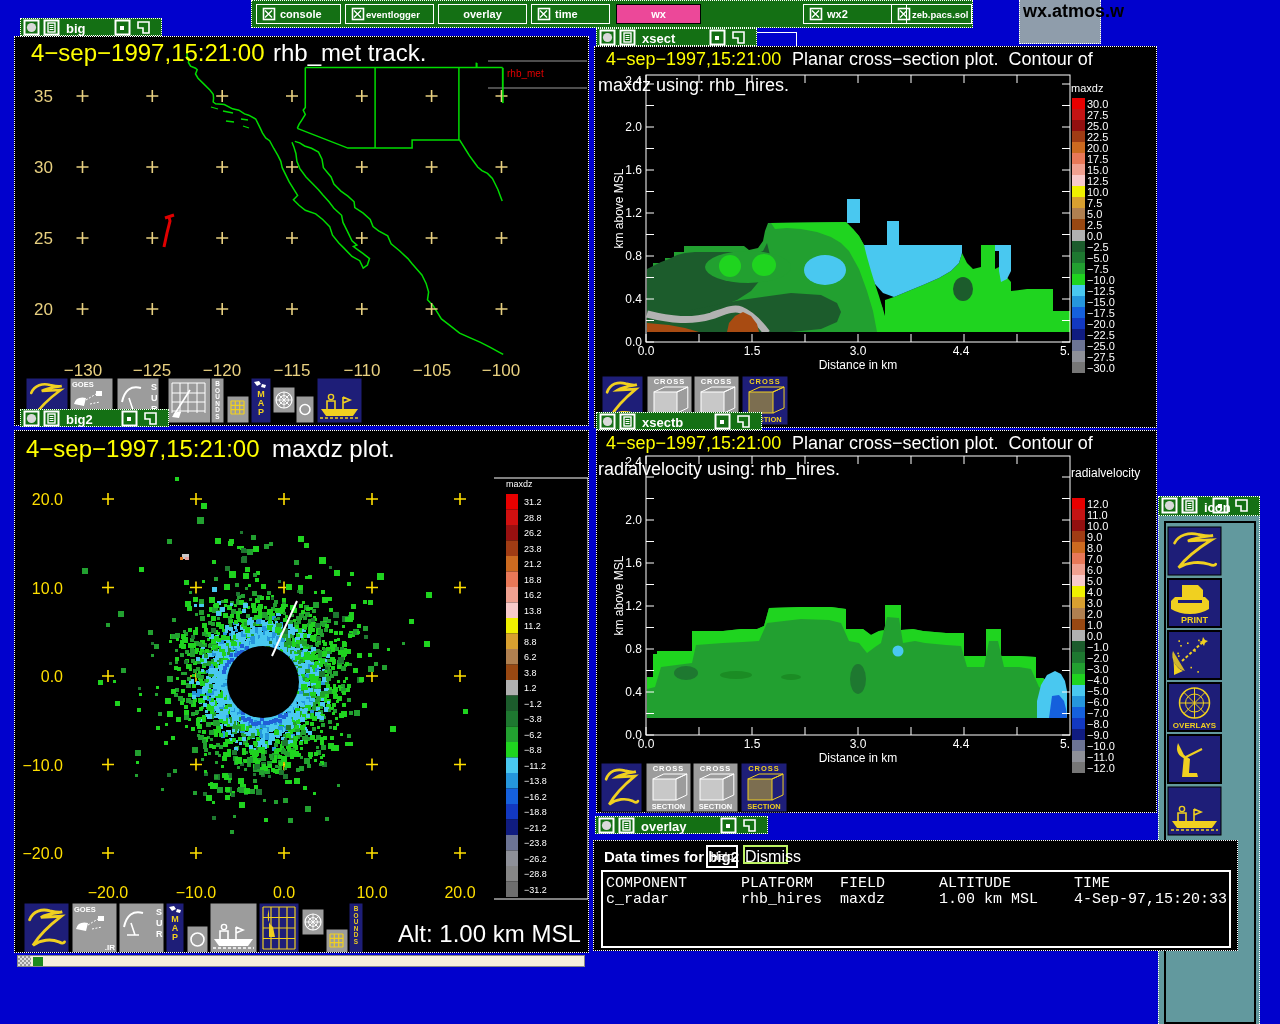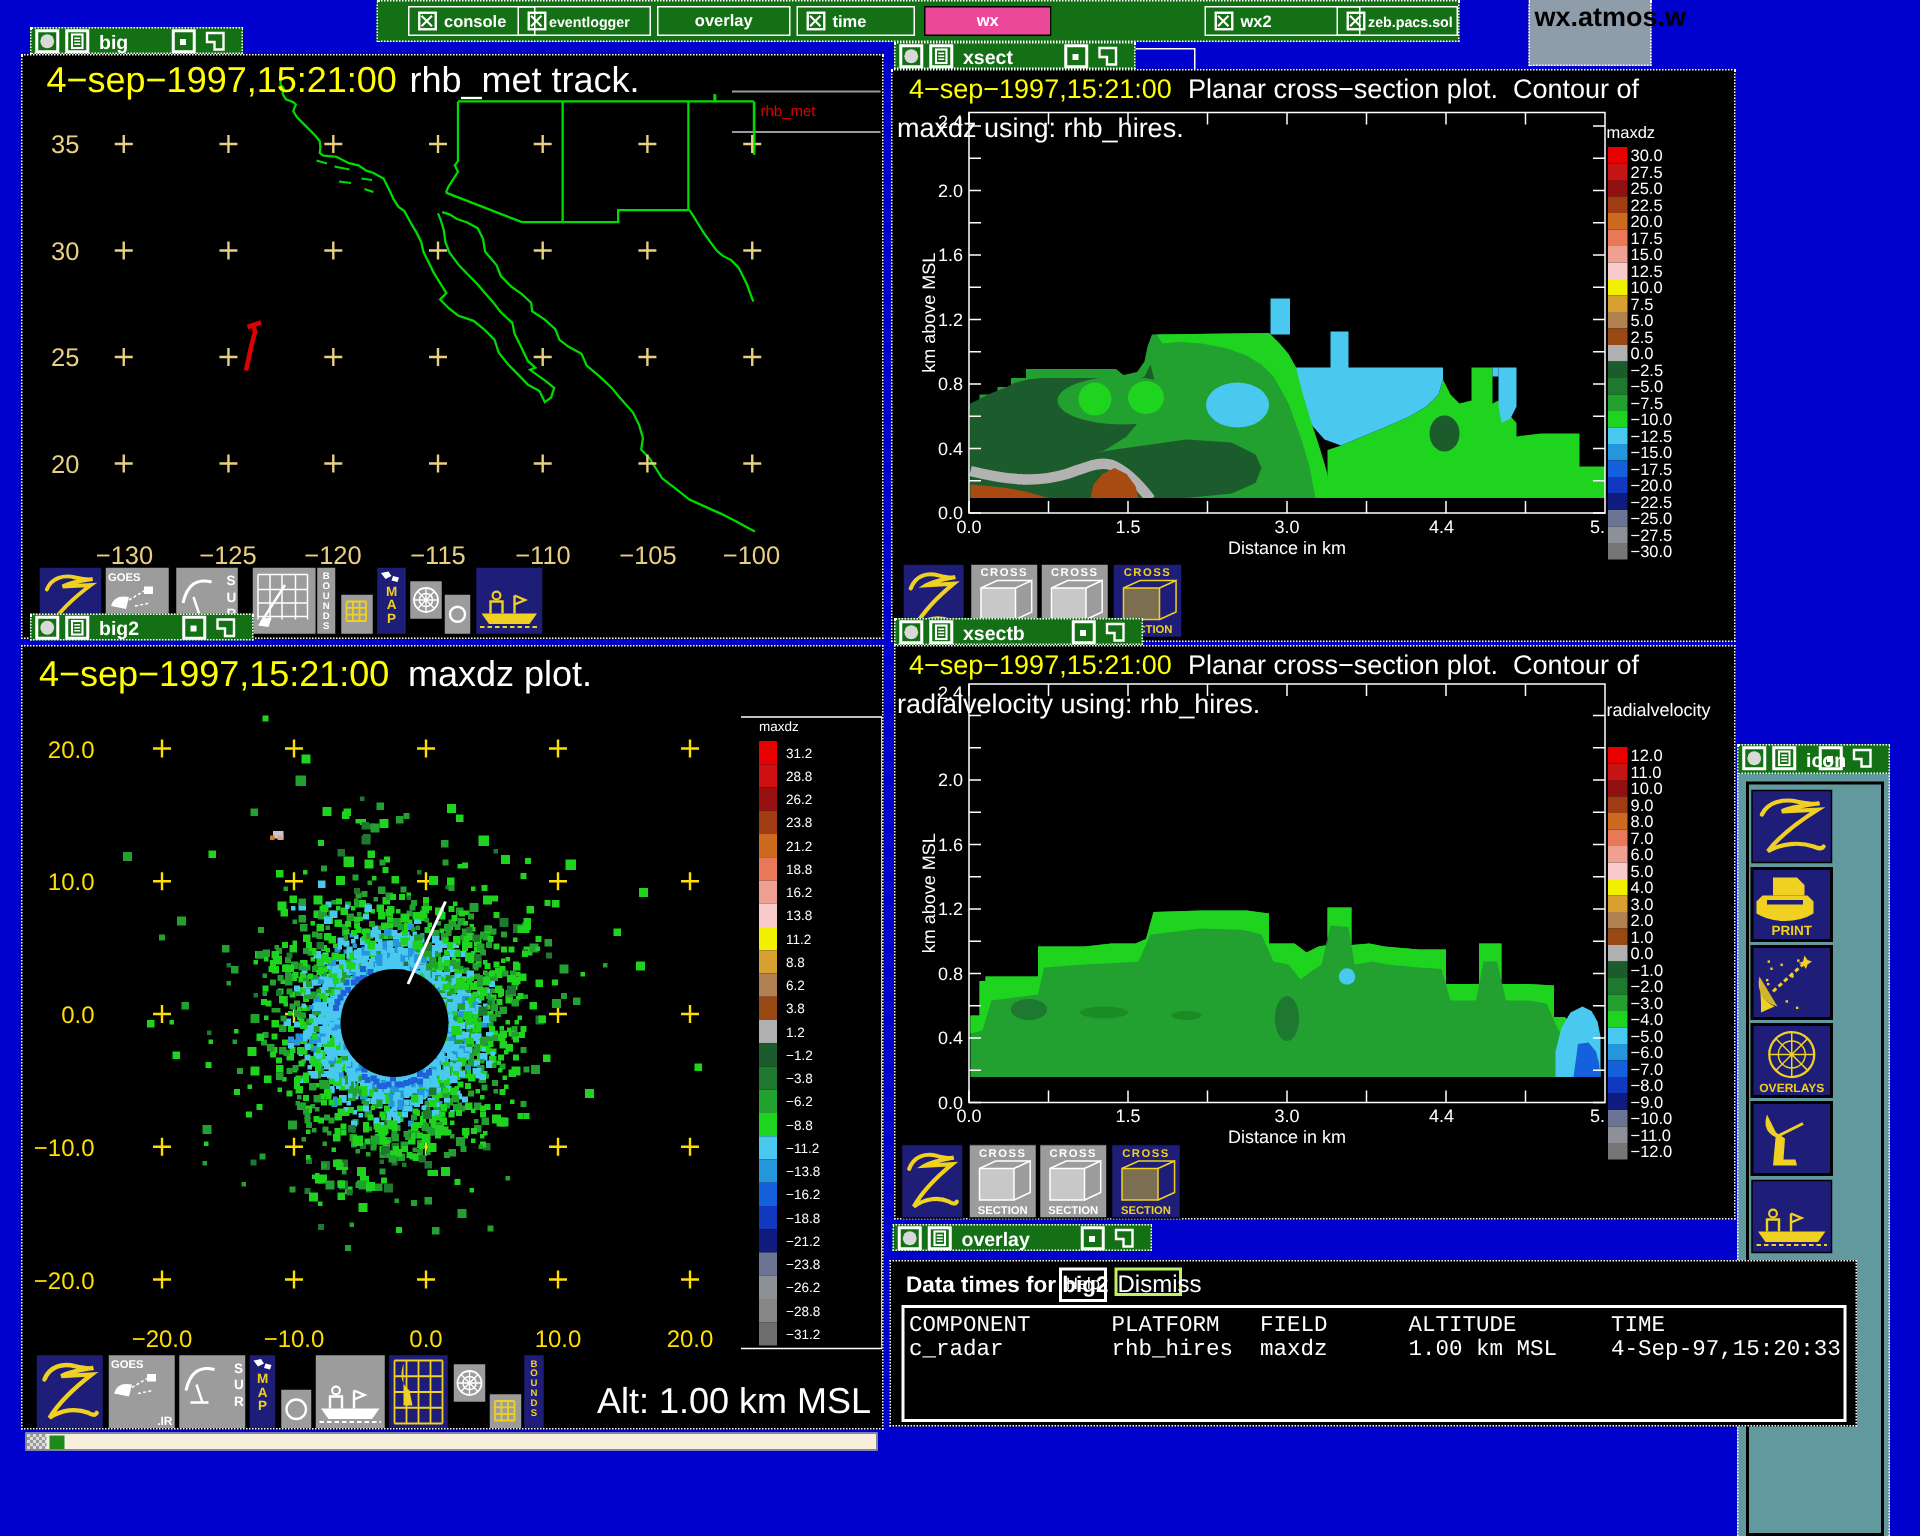--- a/index.html
+++ b/index.html
@@ -6,21 +6,21 @@
 div{position:absolute;box-sizing:border-box;}
 .win{background:#000;border:1px dotted #fff;}
 .tab{background:#147014;border:1px dotted #fff;}
 svg{position:absolute;left:0;top:0;display:block;}
 svg text{font-family:"Liberation Sans",sans-serif;}
 .mb{background:#147014;border:1px dotted #fff;}
 .mbtn{border:1px solid #fff;color:#fff;font-size:11px;font-weight:bold;text-align:center;}
 </style></head><body>
 
 <div class="mb" style="left:251px;top:0;width:722px;height:28px;"></div>
-<div class="mbtn" style="left:256px;top:4px;width:85px;height:20px;line-height:18px;margin-left:16px;">
+<div class="mbtn" style="left:256px;top:4px;width:85px;height:20px;line-height:18px;">
 <svg width="83" height="18">
       <rect x="6.5" y="3.5" width="11" height="11" fill="none" stroke="#fff" stroke-width="1.6"></rect>
       <path d="M8 5.5 L15 12.5 M15 5.5 L8 12.5" stroke="#fff" stroke-width="1.4"></path>
       <text x="23" y="13" fill="#fff" font-size="11" font-weight="bold">console</text>
     </svg>
 </div>
 <div class="mbtn" style="left:345px;top:4px;width:89px;height:20px;line-height:18px;">
 <svg width="87" height="18">
       <rect x="6.5" y="3.5" width="11" height="11" fill="none" stroke="#fff" stroke-width="1.6"></rect>
       <path d="M8 5.5 L15 12.5 M15 5.5 L8 12.5" stroke="#fff" stroke-width="1.4"></path>

